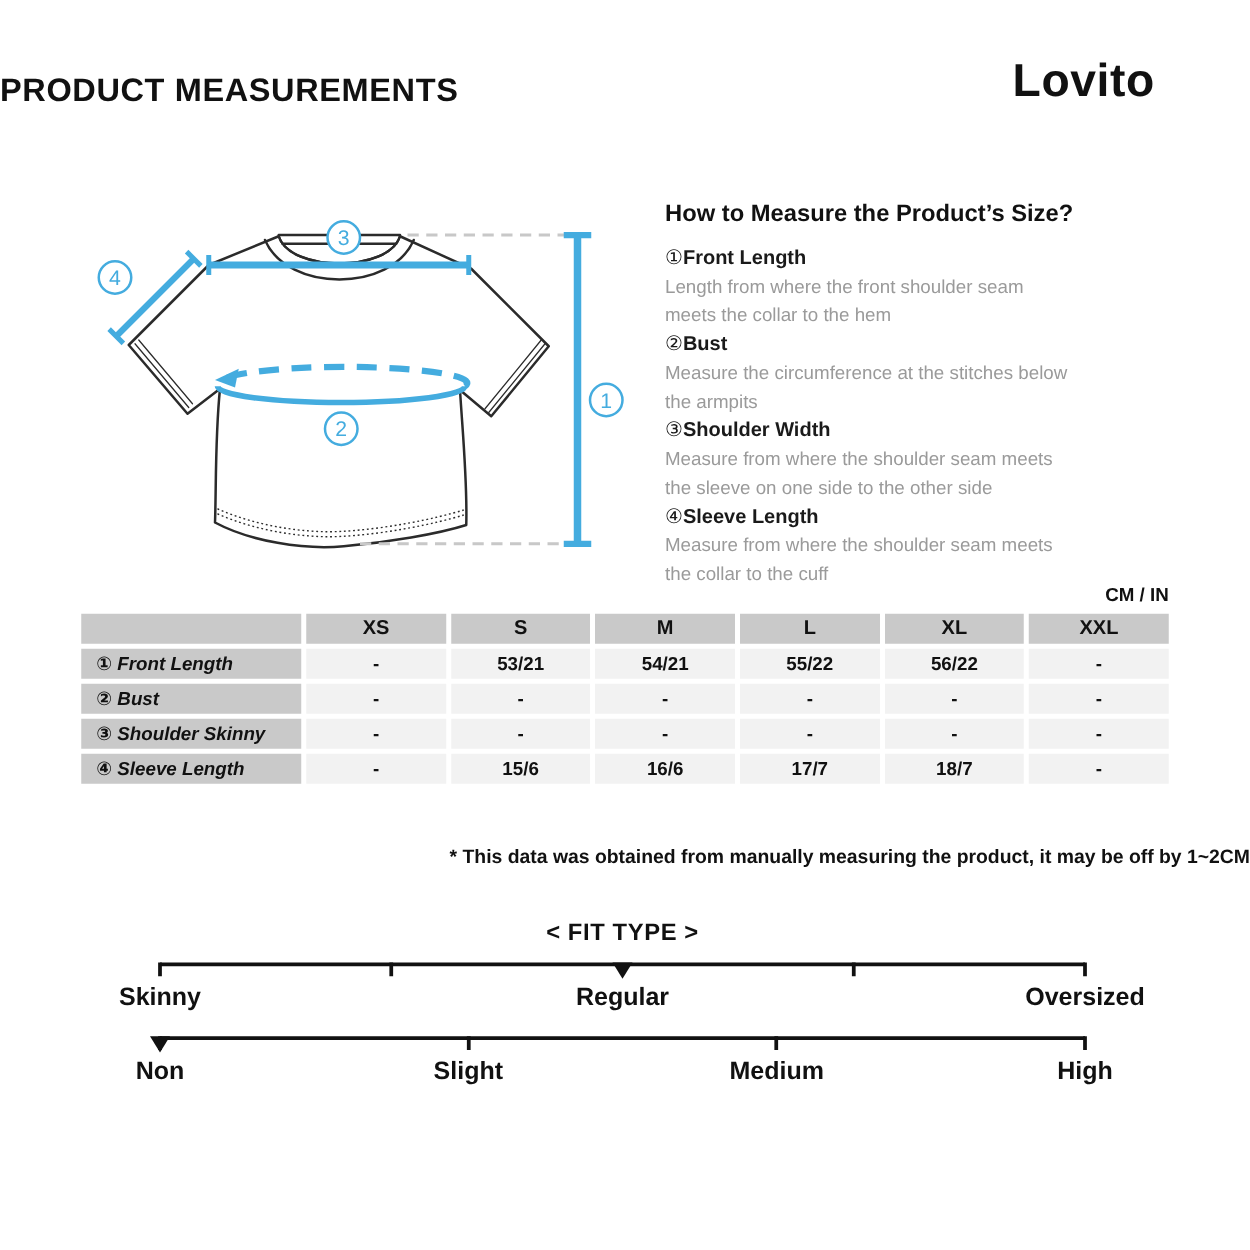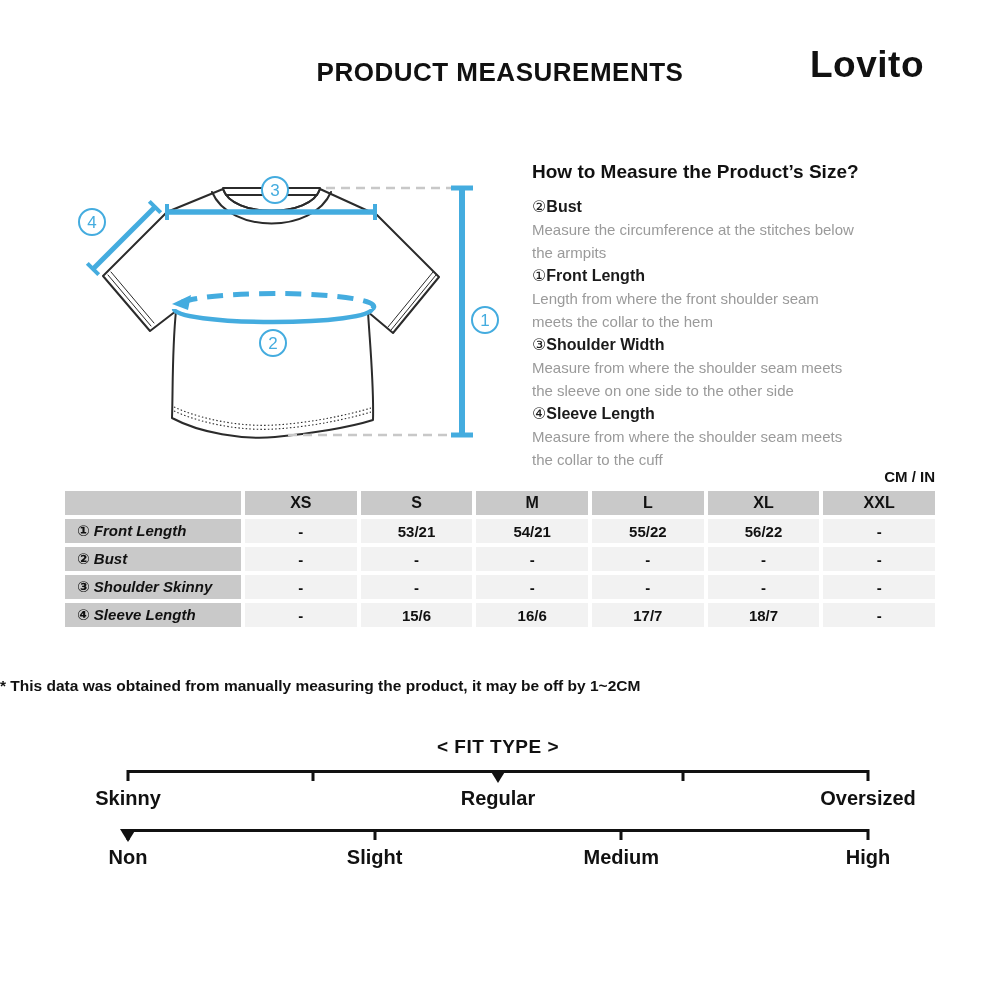--- a/index.html
+++ b/index.html
@@ -9,21 +9,21 @@
     --desc-gray:#9A9A9A;
     --ink:#111111;
   }
   html,body{margin:0;padding:0;background:#fff;}
   .page{
     position:relative;width:1000px;height:1000px;background:#ffffff;
     font-family:"Liberation Sans","DejaVu Sans",sans-serif;color:var(--ink);
     overflow:hidden;
   }
   .main-title{
-    position:absolute;top:57px;left:0;width:100%;text-align:center;
+    position:absolute;top:57px;left:0;width:100%;
     font-size:26px;font-weight:bold;letter-spacing:0.5px;
   }
   .brand{
     position:absolute;top:44px;right:76px;font-size:37px;font-weight:bold;letter-spacing:0.5px;
   }
   
   .diagram{position:absolute;left:60px;top:150px;width:460px;height:320px;}
   .shirt-line{fill:none;stroke:#2b2b2b;stroke-width:2;stroke-linejoin:round;stroke-linecap:round;}
   .shirt-fill{fill:#ffffff;stroke:#2b2b2b;stroke-width:2;stroke-linejoin:round;}
   .stitch{fill:none;stroke:#2b2b2b;stroke-width:1.1;stroke-dasharray:1.5 2.2;}
@@ -41,21 +41,21 @@
   
   .unit-label{position:absolute;top:468px;right:65px;font-size:15px;font-weight:bold;}
   .size-table{
     position:absolute;left:65px;top:491px;width:870px;
     display:grid;grid-template-columns:176px repeat(6,1fr);gap:4px;
   }
   .cell{height:24px;display:flex;align-items:center;justify-content:center;}
   .cell.head{background:var(--cell-gray);font-weight:bold;font-size:16px;}
   .cell.label{background:var(--cell-gray);justify-content:flex-start;padding-left:12px;font-weight:bold;font-size:15px;font-style:italic;}
   .cell.data{background:var(--cell-light);font-weight:bold;font-size:15px;}
-  .footnote{position:absolute;top:677px;left:0;width:100%;text-align:left;font-size:15.5px;font-weight:bold;}
+  .footnote{position:absolute;top:677px;left:0;width:100%;text-align:right;font-size:15.5px;font-weight:bold;}
   
   .slider{position:absolute;left:128px;width:740px;}
   #fit-slider{top:736px;}
   #stretch-slider{top:829px;}
   .slider-title{text-align:center;font-size:19px;font-weight:bold;letter-spacing:0.5px;margin-bottom:12px;}
   .track{position:relative;height:14px;}
   .track-line{position:absolute;left:0;right:0;top:0;height:3px;background:var(--ink);}
   .tick{position:absolute;top:0;width:3px;height:11px;background:var(--ink);transform:translateX(-50%);}
   .marker{
     position:absolute;top:0;width:0;height:0;transform:translateX(-50%);
@@ -145,26 +145,26 @@
     <g>
       <circle class="callout-circle" cx="425" cy="170" r="13"></circle>
       <text class="callout-num" x="425" y="170" text-anchor="middle" dy="0.36em">1</text>
     </g>
   </svg>
 
   <div class="howto">
     <div class="howto-heading">How to Measure the Product’s Size?</div>
     <div id="howto-list">
         <div class="howto-item">
+          <div class="howto-item-label"><span class="num">①</span><span class="lbl">Front Length</span></div>
+          <div class="howto-desc">Length from where the front shoulder seam meets the collar to the hem</div>
+        </div>
+        <div class="howto-item">
           <div class="howto-item-label"><span class="num">②</span><span class="lbl">Bust</span></div>
           <div class="howto-desc">Measure the circumference at the stitches below the armpits</div>
-        </div>
-        <div class="howto-item">
-          <div class="howto-item-label"><span class="num">①</span><span class="lbl">Front Length</span></div>
-          <div class="howto-desc">Length from where the front shoulder seam meets the collar to the hem</div>
         </div>
         <div class="howto-item">
           <div class="howto-item-label"><span class="num">③</span><span class="lbl">Shoulder Width</span></div>
           <div class="howto-desc">Measure from where the shoulder seam meets the sleeve on one side to the other side</div>
         </div>
         <div class="howto-item">
           <div class="howto-item-label"><span class="num">④</span><span class="lbl">Sleeve Length</span></div>
           <div class="howto-desc">Measure from where the shoulder seam meets the collar to the cuff</div>
         </div>
       </div>

